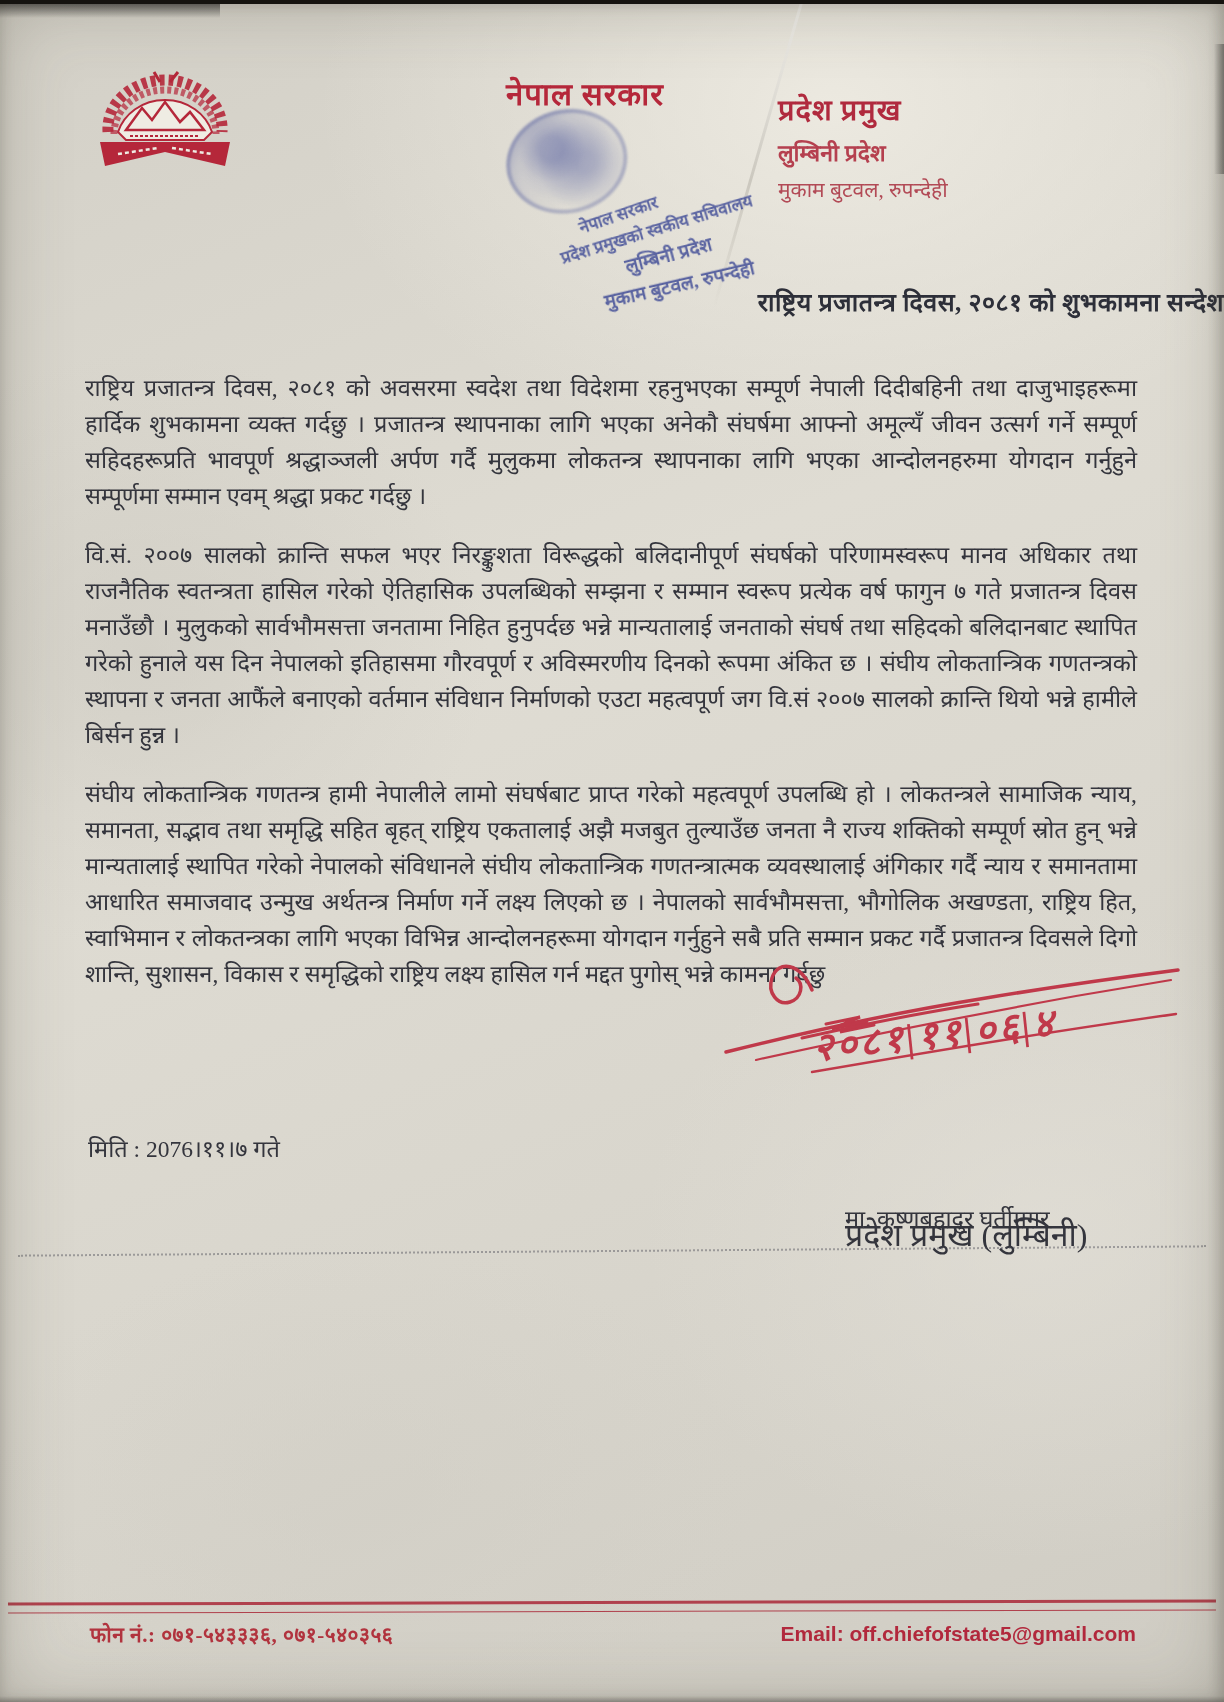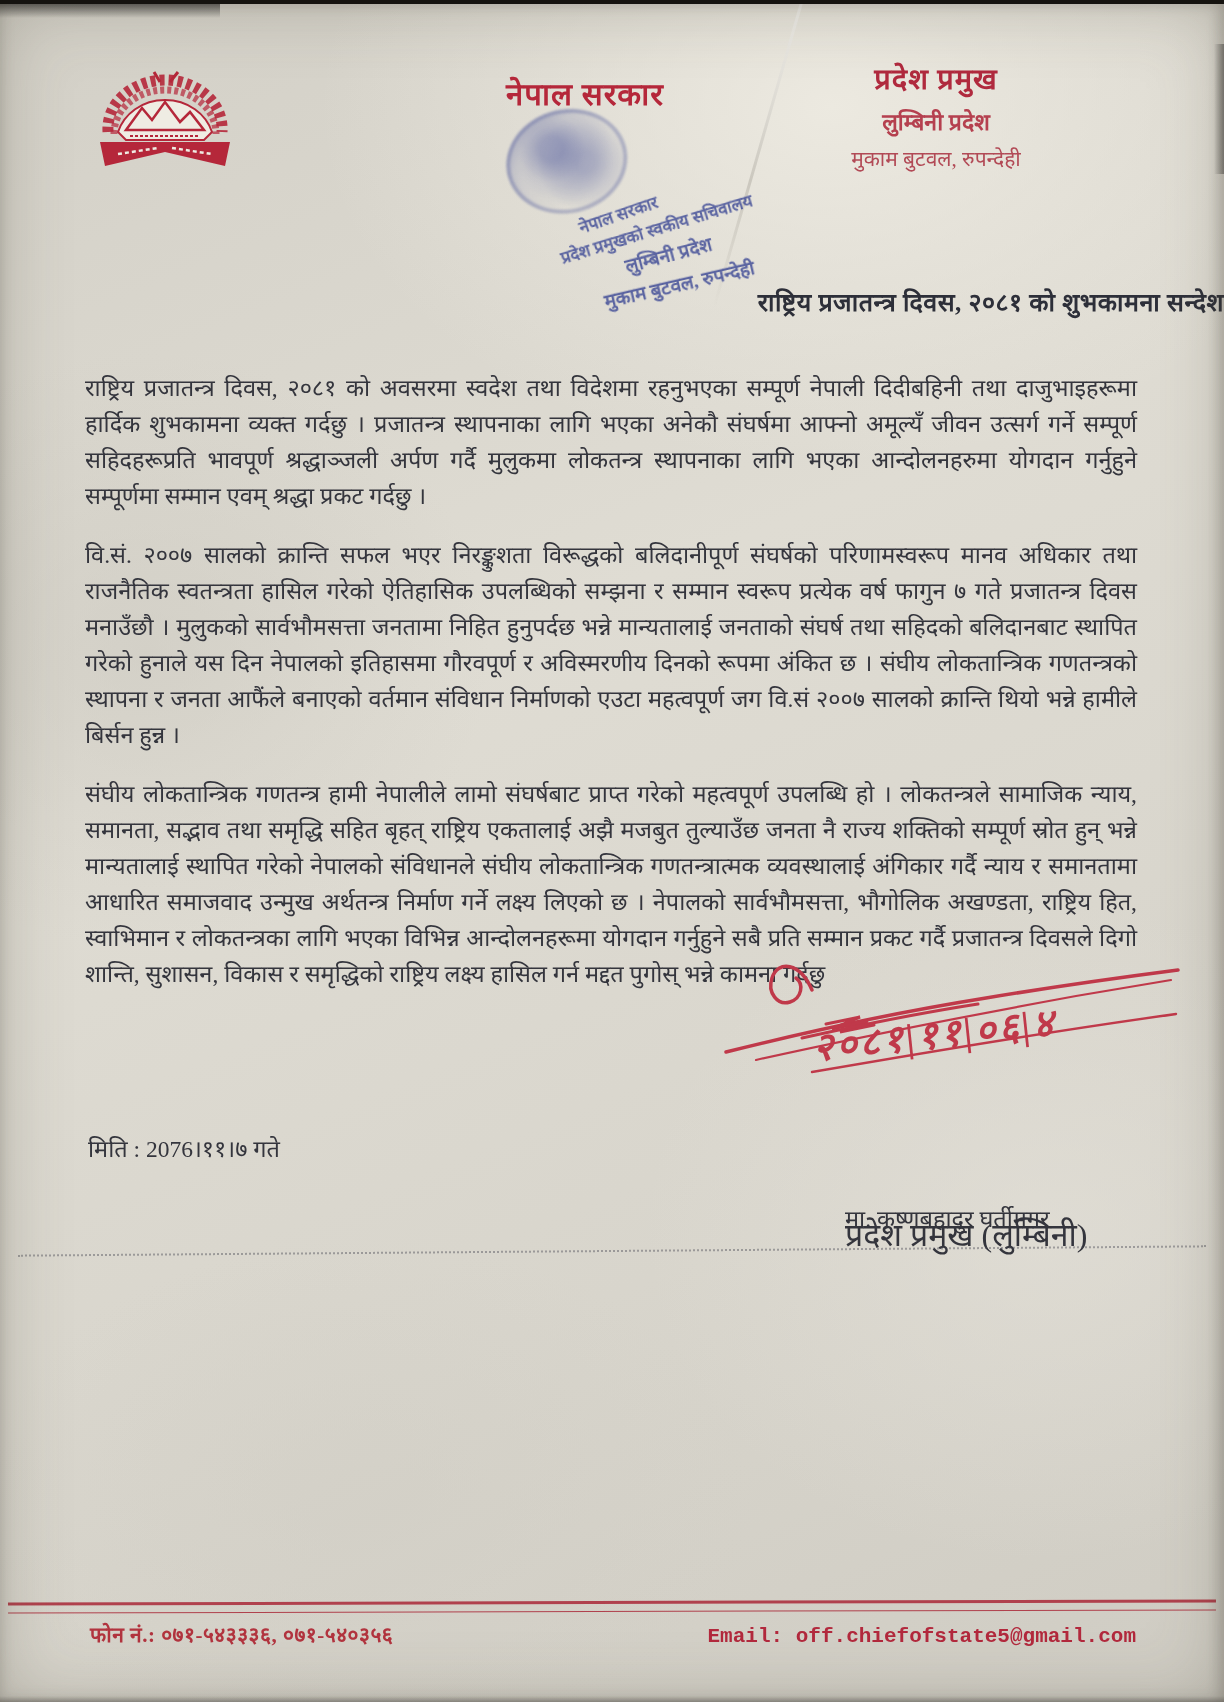--- a/index.html
+++ b/index.html
@@ -26,21 +26,21 @@
   .corner.tr{right:0;top:40px;width:10px;height:130px;background:linear-gradient(to left,rgba(10,10,10,.4),transparent);}
   .corner.bl{left:0;bottom:0;width:100%;height:10px;background:linear-gradient(to top,rgba(10,10,10,.45),transparent);}
   .crease{position:absolute;left:758px;top:-20px;width:3px;height:330px;
     background:linear-gradient(to bottom,rgba(255,255,255,.5),rgba(120,115,105,.25) 60%,transparent);
     transform:rotate(16deg);pointer-events:none;}
 
   
   .emblem{position:absolute;left:84px;top:66px;width:162px;height:116px;}
   .gov-title{position:absolute;left:420px;top:68px;width:330px;text-align:center;
     color:#b5273a;font-weight:bold;font-size:31px;letter-spacing:1px;}
-  .office{position:absolute;left:778px;top:54px;width:316px;text-align:center;color:#b43648;}
+  .office{position:absolute;left:778px;top:85px;width:316px;color:#b43648;}
   .office .l1{font-size:29px;font-weight:bold;letter-spacing:1px;color:#b02a3e;}
   .office .l2{font-size:23px;font-weight:bold;margin-top:8px;color:#b5404f;}
   .office .l3{font-size:21px;margin-top:7px;color:#b24a56;}
 
   
   .stamp{position:absolute;left:492px;top:92px;width:310px;height:185px;
     transform:rotate(-13deg);color:#3e4a96;opacity:.82;filter:blur(.4px);}
   .stamp-blob{position:absolute;left:22px;top:-4px;width:122px;height:104px;border-radius:50%;
     background:
       radial-gradient(circle at 40% 35%, rgba(62,74,150,.50) 0 12%, rgba(62,74,150,.18) 34%, transparent 62%),
@@ -70,23 +70,23 @@
     letter-spacing:3px;transform:rotate(-6deg);white-space:nowrap;}
   .sig-name{position:absolute;left:845px;top:1198px;font-size:23.5px;color:#34353d;white-space:nowrap;}
   .sig-desig{position:absolute;left:845px;top:1208px;font-size:32px;color:#34353d;white-space:nowrap;}
   .dotted-line{position:absolute;left:18px;top:1246px;width:1188px;height:0;
     border-top:2px dotted rgba(70,70,82,.42);transform:rotate(-.45deg);}
 
   
   .footer-rule{position:absolute;left:8px;top:1597px;width:1208px;height:7px;
     border-top:3.5px solid #b0414d;border-bottom:1.5px solid #b0414d;transform:rotate(-.15deg);}
   .footer-row{position:absolute;left:0;top:1616px;width:1224px;box-sizing:border-box;
-    padding:0 88px 0 90px;display:flex;justify-content:space-between;align-items:flex-end;}
+    padding:0 88px 0 90px;display:flex;justify-content:space-between;align-items:center;}
   .footer-phone{color:#b2343f;font-size:21px;font-weight:bold;letter-spacing:.5px;}
-  .footer-email{color:#b2293d;font-size:21px;font-weight:bold;font-family:Liberation Mono, monospace;}
+  .footer-email{color:#b2293d;font-size:21px;font-weight:bold;font-family:Liberation Sans, sans-serif;}
 </style>
 </head>
 <body>
 
 <div class="page">
   <div class="corner tl"></div>
   <div class="corner tr"></div>
   <div class="corner bl"></div>
   <div class="crease"></div>
 

